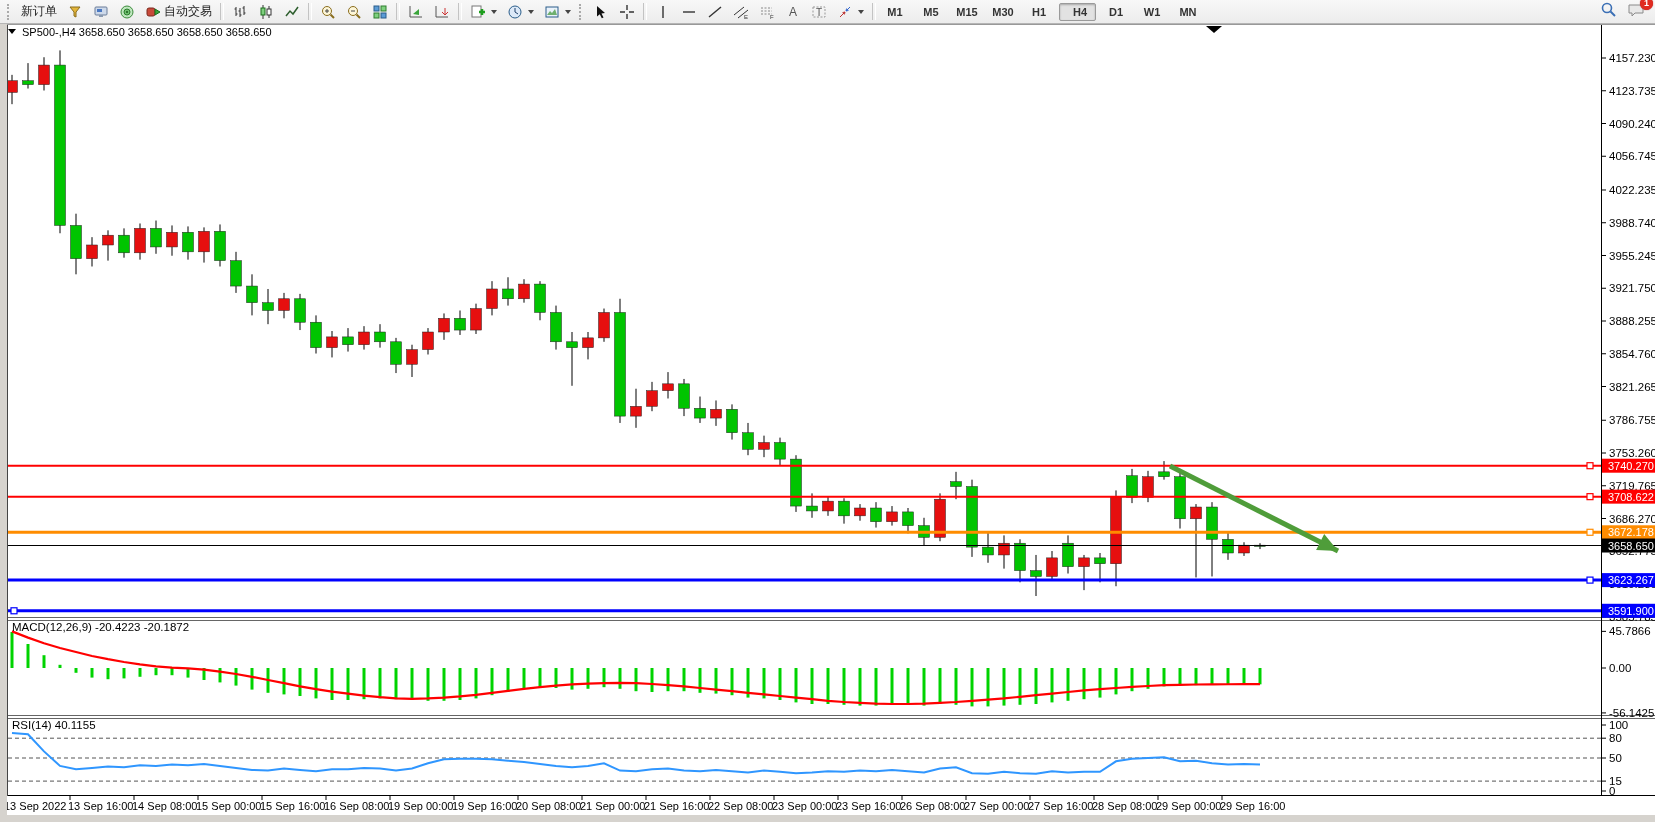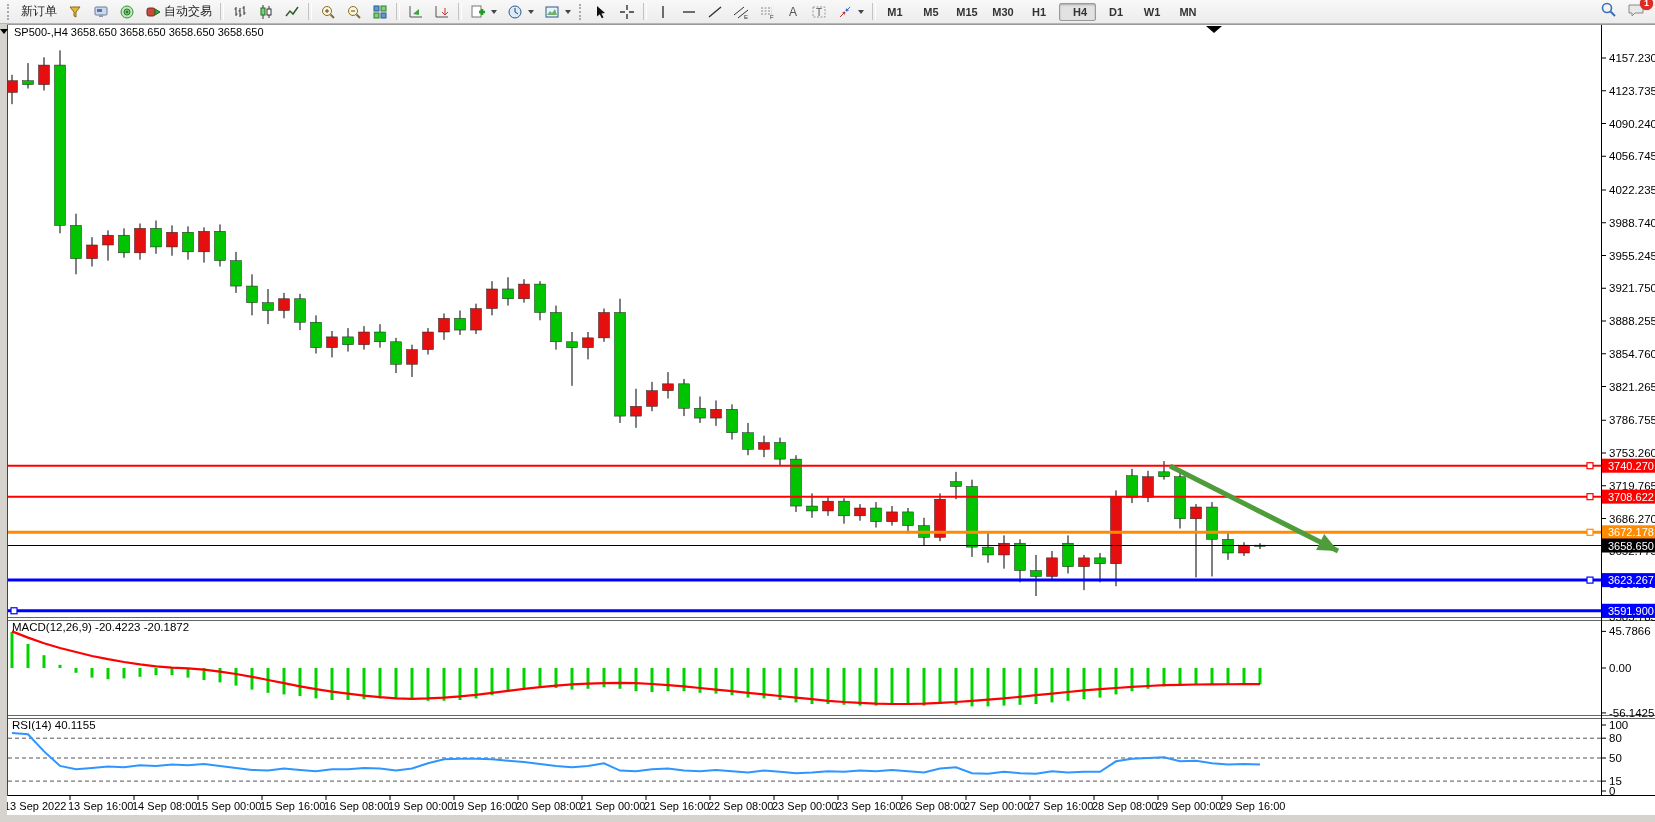--- a/index.html
+++ b/index.html
@@ -13,21 +13,21 @@
           font-size:12px;color:#222;cursor:default;white-space:nowrap;}
   .tb-btn svg{display:block;}
   .caret{width:0;height:0;border-left:3px solid transparent;border-right:3px solid transparent;border-top:4px solid #444;margin-left:2px;}
   .tf-btn{min-width:24px;text-align:center;font-size:11px;color:#333;padding:2px 3px;border:1px solid transparent;border-radius:2px;}
   .tf-btn.active{background:#e2e2e2;border:1px solid #9a9a9a;box-shadow:inset 0 1px 2px rgba(0,0,0,.25);padding-left:8px;}
   .tb-right{margin-left:auto;display:flex;align-items:center;gap:10px;padding-right:6px;}
   .chat-wrap{position:relative;}
   .badge{position:absolute;top:-5px;right:-8px;background:#e02b20;color:#fff;font-size:9px;font-weight:bold;
          border-radius:8px;min-width:13px;height:13px;line-height:13px;text-align:center;box-shadow:0 0 1px #900;}
   
-  .chart-title{position:absolute;left:0;top:25px;height:13px;display:flex;align-items:center;gap:6px;
+  .chart-title{position:absolute;left:8px;top:25px;height:13px;display:flex;align-items:center;gap:6px;
                font-size:11px;color:#000;z-index:20;}
   .title-tri{width:0;height:0;border-left:4px solid transparent;border-right:4px solid transparent;border-top:5px solid #000;}
   
   .left-strip{position:absolute;left:0;top:24px;width:7px;height:798px;background:#d6d3ce;z-index:10;}
   .bottom-strip{position:absolute;left:0;top:815px;width:1655px;height:7px;background:#d6d3ce;z-index:10;}
   svg text{font-family:"Liberation Sans","DejaVu Sans",sans-serif;}
   #chart-canvas{position:absolute;left:0;top:0;z-index:5;}
 </style>
 </head>
 <body>

